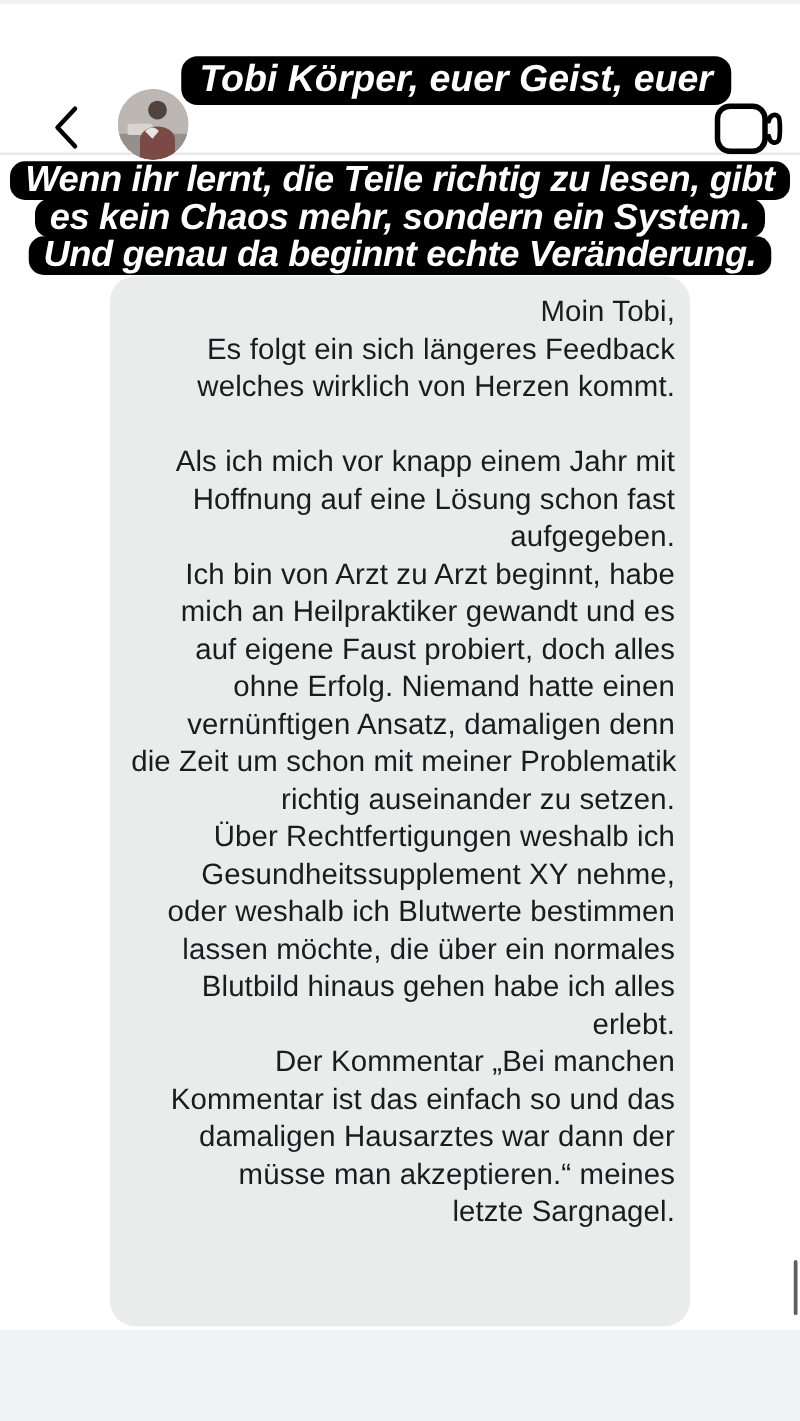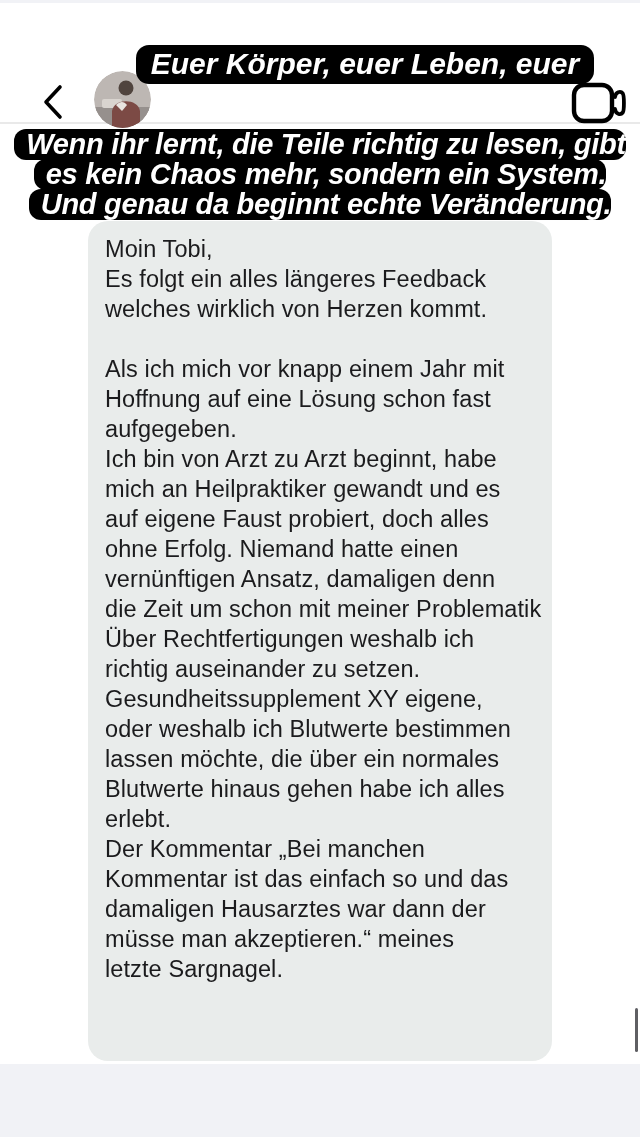--- a/index.html
+++ b/index.html
@@ -30,20 +30,21 @@
   .video-btn {
     position:absolute; left:570px; top:77px; width:58px; height:46px;
     background:none; border:none; padding:0; cursor:pointer;
   }
   
   .bubble {
     position:absolute; left:88px; top:218px; width:464px; height:840px;
     background:#e9eceb; border-radius:20px;
     box-sizing:border-box; padding:13px 12px 16px 17px;
     z-index:1;
+    text-align:right;
   }
   .msg-line {
     height:30px; line-height:30px;
     font-size:23.5px; letter-spacing:0.1px;
     color:#1b1b1d; white-space:pre; overflow:visible;
   }
   .scroll-thumb {
     position:absolute; left:635px; top:1005px; width:3px; height:44px;
     background:#5f5f63; border-radius:2px; z-index:2;
   }
@@ -56,21 +57,21 @@
     background:#000000; color:#ffffff;
     font-style:italic; font-weight:bold;
     white-space:pre;
   }
   .overlay-1 .ov-line {
     font-size:30px; line-height:30px;
     padding:4px 15px 5px 15px; border-radius:13px;
   }
   .overlay-2 .ov-line {
     font-size:29px; line-height:26px;
-    padding:2px 0 3px 12px; border-radius:12px;
+    padding:2px 12px 3px 12px; border-radius:12px;
     letter-spacing:-0.3px;
   }
   
   .bottom-strip {
     position:absolute; left:0; top:1064px; width:640px; height:73px;
     background:#f1f2f6;
   }
   svg { display:block; }
 </style>
 </head>
@@ -113,51 +114,51 @@
       <span>
         <svg width="58" height="46" viewBox="0 0 58 46">
           <rect x="4" y="5" width="38" height="36" rx="10" fill="#ffffff" stroke="#000000" stroke-width="4.4"></rect>
           <path d="M45 17 C45.5 12 50.5 10.5 52.8 13.5 C54.3 15.6 54.3 30.4 52.8 32.5 C50.5 35.5 45.5 34 45 29" fill="#ffffff" stroke="#000000" stroke-width="3.8" stroke-linecap="round" stroke-linejoin="round"></path>
         </svg>
       </span>
     </button>
 
     <div class="bubble">
         <div class="msg-line">Moin Tobi,</div>
-        <div class="msg-line">Es folgt ein alles längeres Feedback</div>
+        <div class="msg-line">Es folgt ein sich längeres Feedback</div>
         <div class="msg-line">welches wirklich von Herzen kommt.</div>
         <div class="msg-line">&nbsp;</div>
         <div class="msg-line">Als ich mich vor knapp einem Jahr mit</div>
         <div class="msg-line">Hoffnung auf eine Lösung schon fast</div>
         <div class="msg-line">aufgegeben.</div>
         <div class="msg-line">Ich bin von Arzt zu Arzt beginnt, habe</div>
         <div class="msg-line">mich an Heilpraktiker gewandt und es</div>
         <div class="msg-line">auf eigene Faust probiert, doch alles</div>
         <div class="msg-line">ohne Erfolg. Niemand hatte einen</div>
         <div class="msg-line">vernünftigen Ansatz, damaligen denn</div>
         <div class="msg-line">die Zeit um schon mit meiner Problematik</div>
+        <div class="msg-line">richtig auseinander zu setzen.</div>
         <div class="msg-line">Über Rechtfertigungen weshalb ich</div>
-        <div class="msg-line">richtig auseinander zu setzen.</div>
-        <div class="msg-line">Gesundheitssupplement XY eigene,</div>
+        <div class="msg-line">Gesundheitssupplement XY nehme,</div>
         <div class="msg-line">oder weshalb ich Blutwerte bestimmen</div>
         <div class="msg-line">lassen möchte, die über ein normales</div>
-        <div class="msg-line">Blutwerte hinaus gehen habe ich alles</div>
+        <div class="msg-line">Blutbild hinaus gehen habe ich alles</div>
         <div class="msg-line">erlebt.</div>
         <div class="msg-line">Der Kommentar „Bei manchen</div>
         <div class="msg-line">Kommentar ist das einfach so und das</div>
         <div class="msg-line">damaligen Hausarztes war dann der</div>
         <div class="msg-line">müsse man akzeptieren.“ meines</div>
         <div class="msg-line">letzte Sargnagel.</div>
       </div>
 
     <div class="scroll-thumb"></div>
   </div>
 
   <div class="overlay overlay-1">
-      <div class="ov-line">Euer Körper, euer Leben, euer</div>
+      <div class="ov-line">Tobi Körper, euer Geist, euer</div>
     </div>
 
   <div class="overlay overlay-2">
       <div class="ov-line">Wenn ihr lernt, die Teile richtig zu lesen, gibt</div>
       <div class="ov-line">es kein Chaos mehr, sondern ein System.</div>
       <div class="ov-line">Und genau da beginnt echte Veränderung.</div>
     </div>
 
   <div class="bottom-strip"></div>
 

